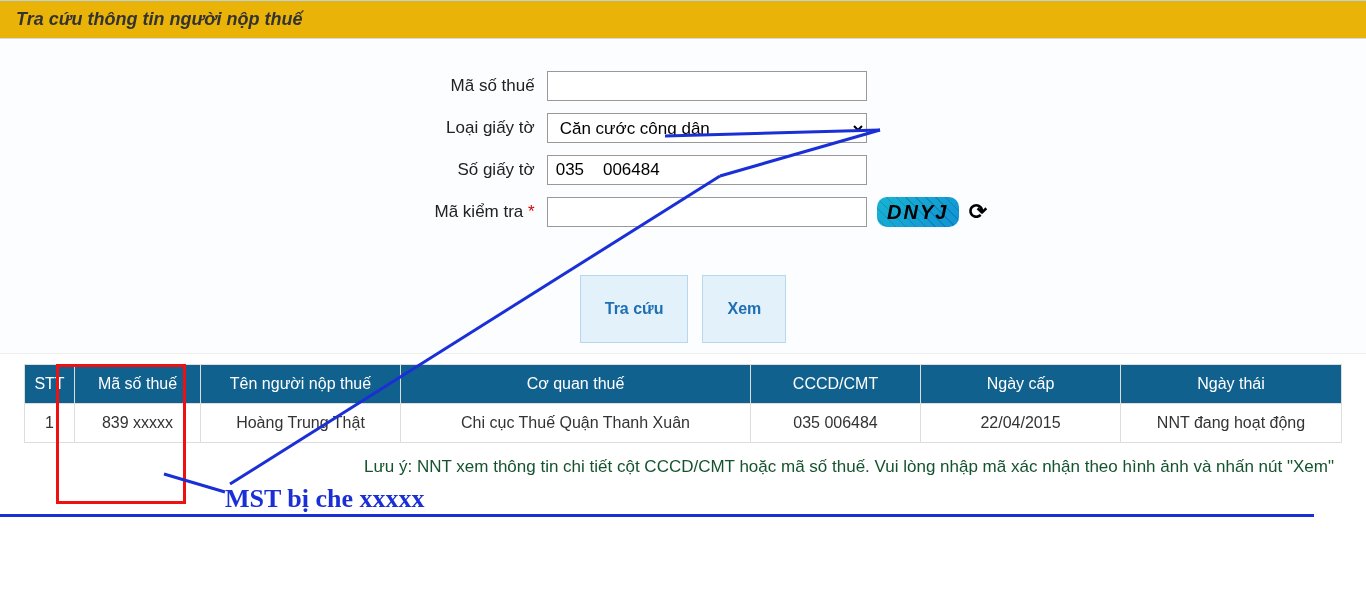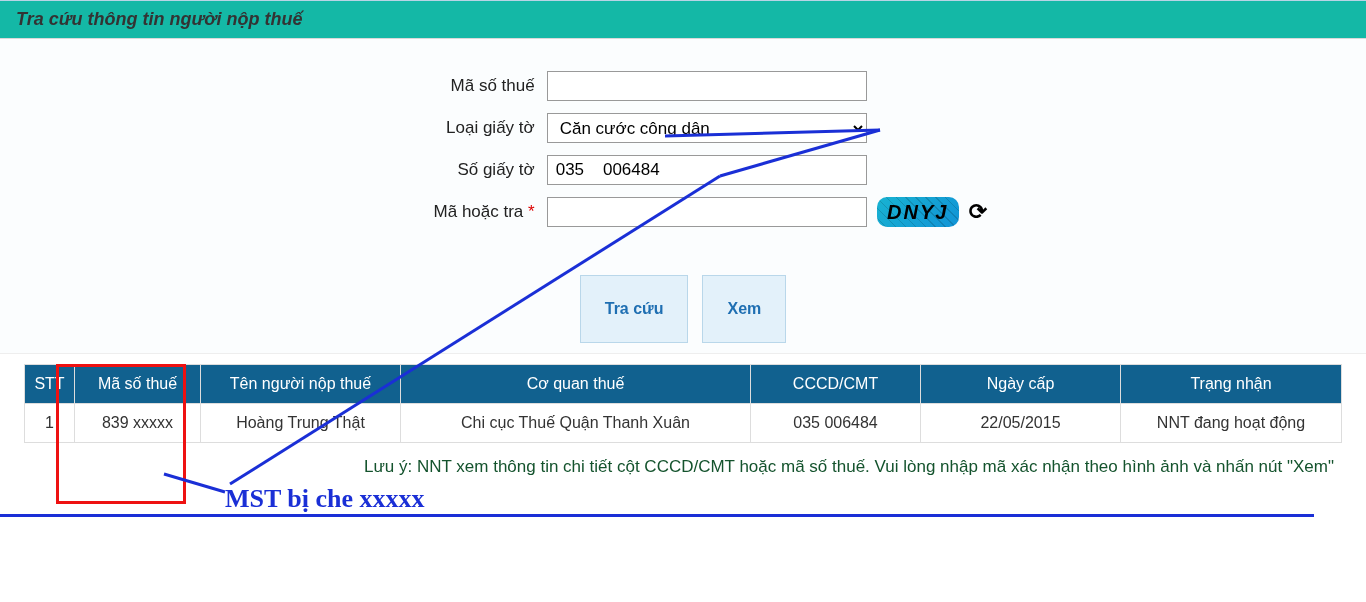--- a/index.html
+++ b/index.html
@@ -4,21 +4,21 @@
 <style>
   * { box-sizing: border-box; }
   body {
     margin: 0;
     font-family: Arial, Helvetica, sans-serif;
     font-size: 16px;
     background: #fff;
     width: 1366px;
   }
   .page-title-bar {
-    background: #14b8a6;
+    background: #eab308;
     border-top: 1px solid #b8d4e5;
     border-bottom: 1px solid #d9d9d9;
     padding: 8px 16px;
   }
   .page-title {
     color: #333;
     font-weight: bold;
     font-style: italic;
     font-size: 18px;
     margin: 0;
@@ -178,21 +178,21 @@
     </div>
   </div>
   <div class="form-row">
     <div class="form-label">Số giấy tờ</div>
     <div class="form-control-cell">
       <input class="ctl" type="text" value="035    006484" style="">
     </div>
   </div>
   <div class="form-row">
     <div class="form-label">
-      <span>Mã hoặc tra</span> <span class="req-star">*</span>
+      <span>Mã kiểm tra</span> <span class="req-star">*</span>
     </div>
     <div class="form-control-cell">
       <input class="ctl" type="text" value="" style="">
       <span class="captcha-img">DNYJ</span>
       <span class="refresh-icon">⟳</span>
     </div>
   </div>
   <div class="btn-row">
     <button class="btn">Tra cứu</button>
     <button class="btn">Xem</button>
@@ -203,31 +203,31 @@
 
   <table class="results">
     <thead>
       <tr>
         <th style="width:50px">STT</th>
         <th style="width:126px">Mã số thuế</th>
         <th style="width:200px">Tên người nộp thuế</th>
         <th style="width:350px">Cơ quan thuế</th>
         <th style="width:170px">CCCD/CMT</th>
         <th style="width:200px">Ngày cấp</th>
-        <th>Trạng nhận</th>
+        <th>Ngày thái</th>
       </tr>
     </thead>
     <tbody>
       <tr>
         <td>1</td>
         <td>839  xxxxx</td>
         <td>Hoàng Trung Thật</td>
         <td>Chi cục Thuế Quận Thanh Xuân</td>
         <td>035     006484</td>
-        <td>22/05/2015</td>
+        <td>22/04/2015</td>
         <td>NNT đang hoạt động</td>
       </tr>
     </tbody>
   </table>
 
   <div class="notice">Lưu ý: NNT xem thông tin chi tiết cột CCCD/CMT hoặc mã số thuế. Vui lòng nhập mã xác nhận theo hình ảnh và nhấn nút "Xem"</div>
 
   <div class="anno-red-box" style="left:56px; top:10px; width:130px; height:140px;"></div>
 
   <div class="anno-text" style="left:225px; top:130px;">MST bị che xxxxx</div>

